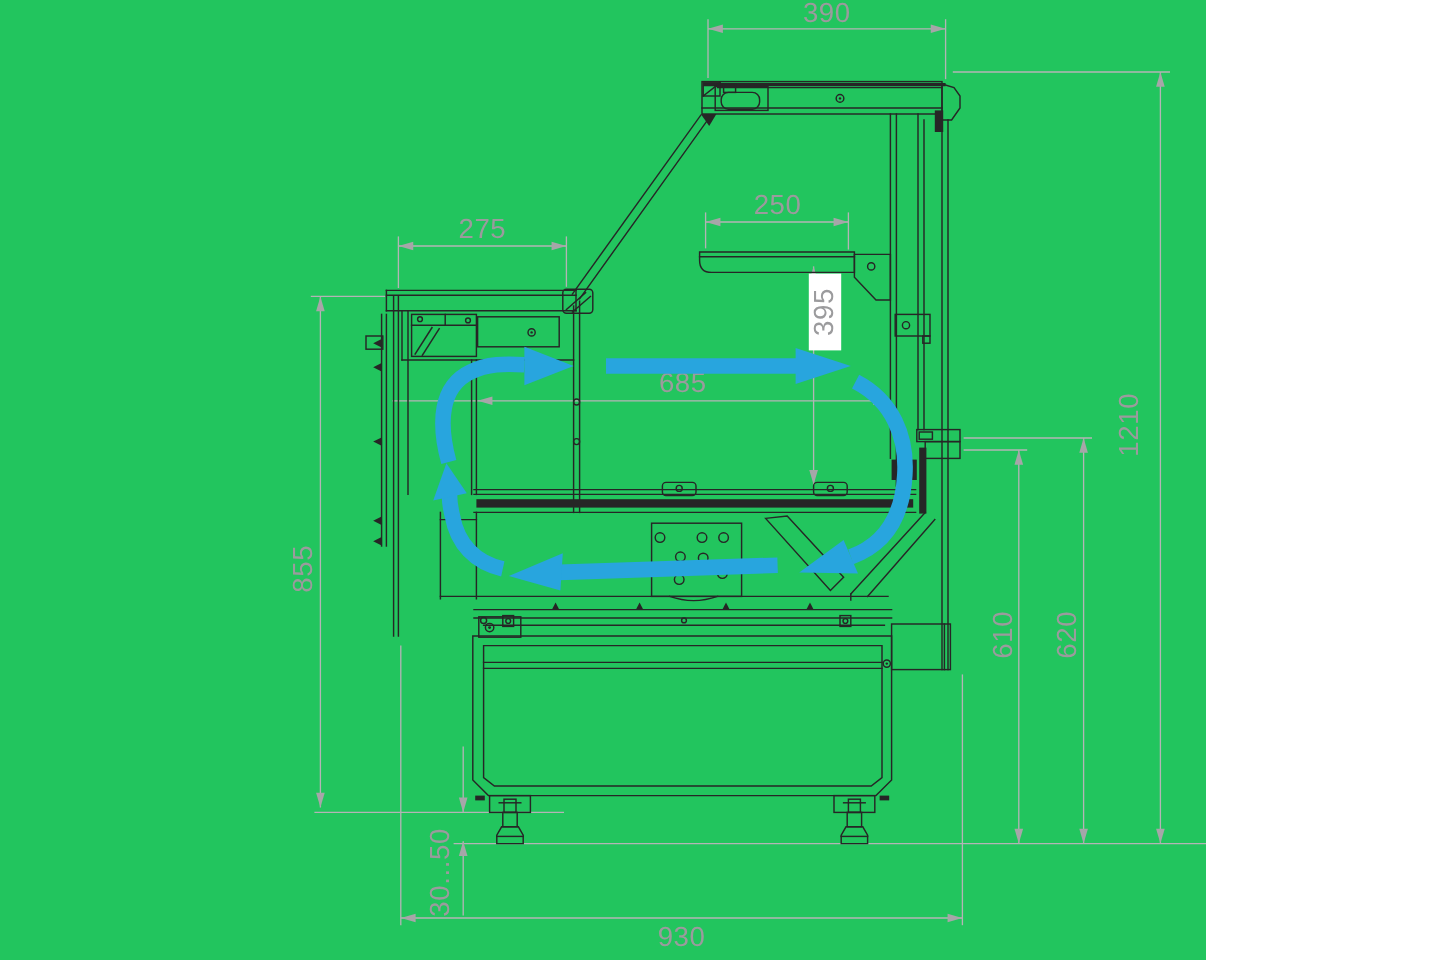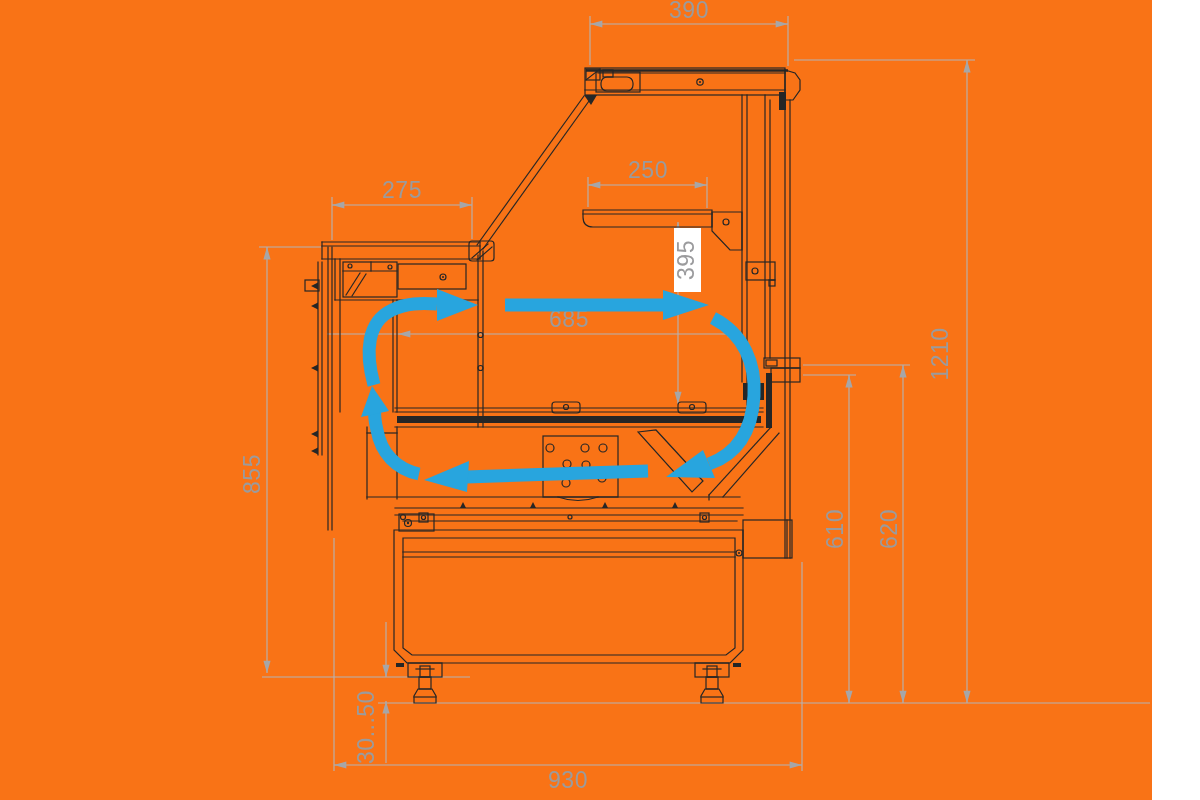--- a/index.html
+++ b/index.html
@@ -1,16 +1,16 @@
 <!DOCTYPE html>
 <html><head>
 <meta charset="utf-8">
 <style>
   html,body{margin:0;padding:0;background:#ffffff;}
-  .stage{position:relative;width:1152px;height:800px;background:#f97316;overflow:hidden;}
+  .stage{position:relative;width:1005px;height:800px;background:#22c55e;overflow:hidden;}
   svg{display:block;}
   .blk{stroke:#262626;stroke-width:1.2;fill:none;stroke-linecap:square;stroke-linejoin:miter;}
   .blk2{stroke:#262626;stroke-width:2.6;fill:none;}
   .blkf{fill:#262626;stroke:none;}
   .dim{stroke:#b4b4b6;stroke-width:1.1;fill:none;}
   .dimtext{font-family:"Liberation Sans",sans-serif;font-size:23px;fill:#9b9b9d;letter-spacing:0.5px;}
   .blu{stroke:#28a5de;stroke-width:13;fill:none;}
   .bluf{fill:#28a5de;stroke:none;}
   .whitebg{fill:#ffffff;stroke:none;}
 </style>

